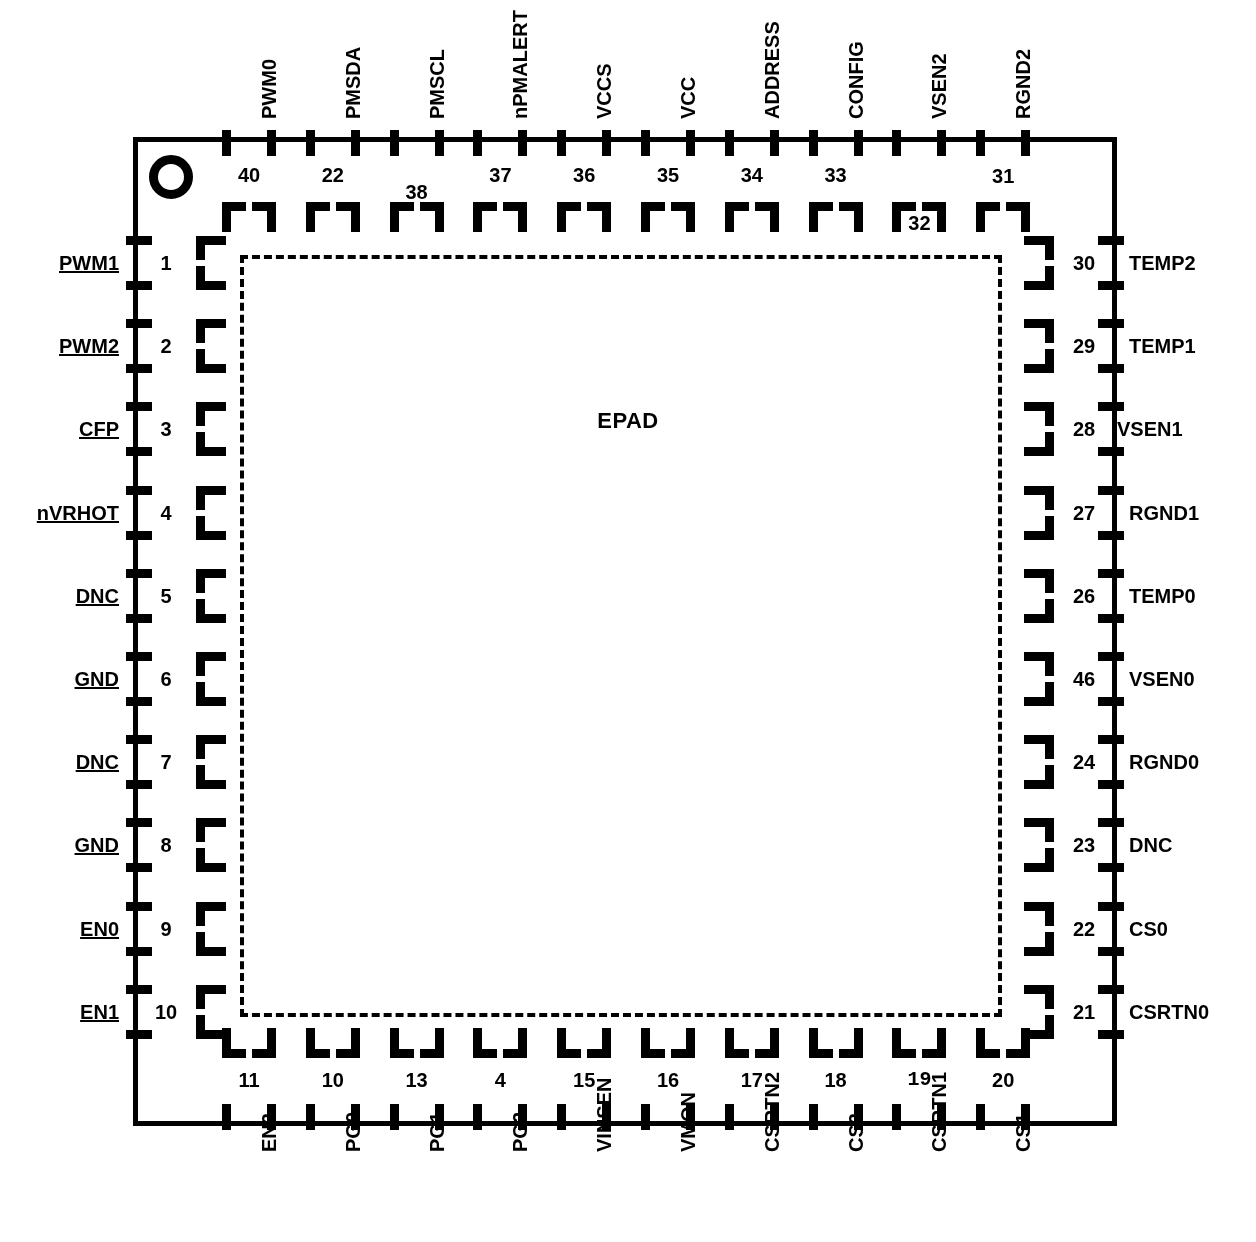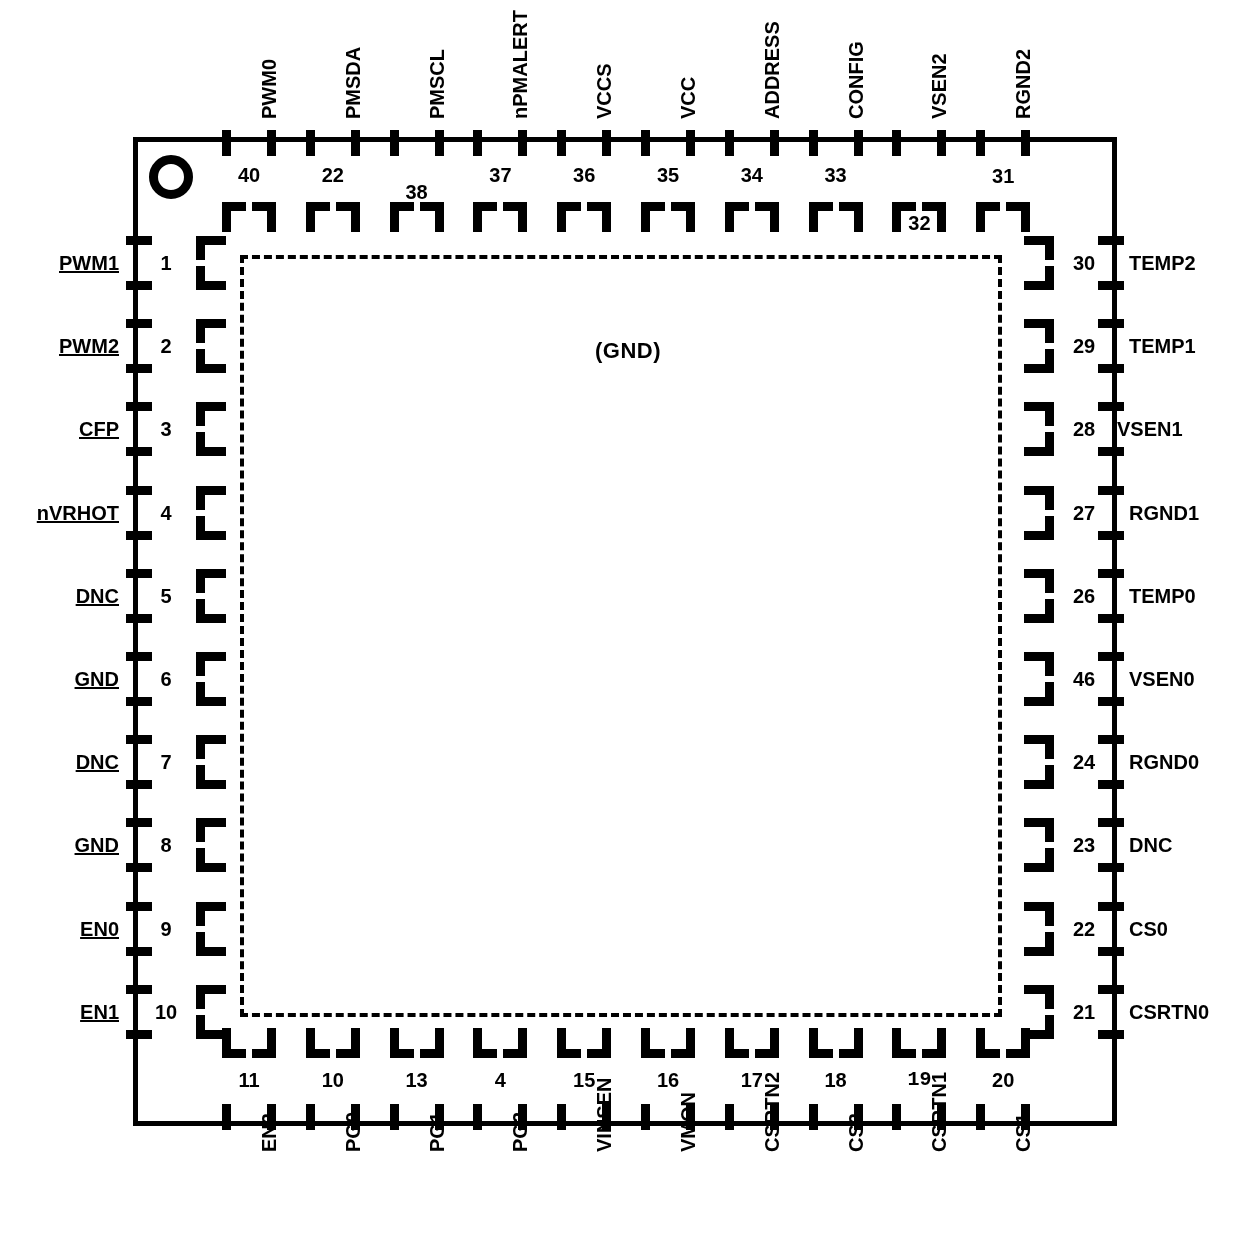--- a/index.html
+++ b/index.html
@@ -109,21 +109,21 @@
 </head>
 <body>
 
 <div id="stage">
 
   <div class="chip-outline"></div>
 
   <div class="pin1-dot"></div>
 
   <div class="epad"></div>
-  <div class="epad-text epad-gnd">(GND)</div>
+  <div class="epad-text epad-label">EPAD</div>
 
   <div id="pins-layer">
       <div class="stub stub-v" style="left: 222px; top: 130px;"></div>
       <div class="stub stub-v" style="left: 267px; top: 130px;"></div>
       <div class="pad pad-h" style="left: 222px; top: 202px;">
         <i class="c1"></i>
         <i class="c2"></i>
         <i class="c3"></i>
         <i class="c4"></i>
       </div>

